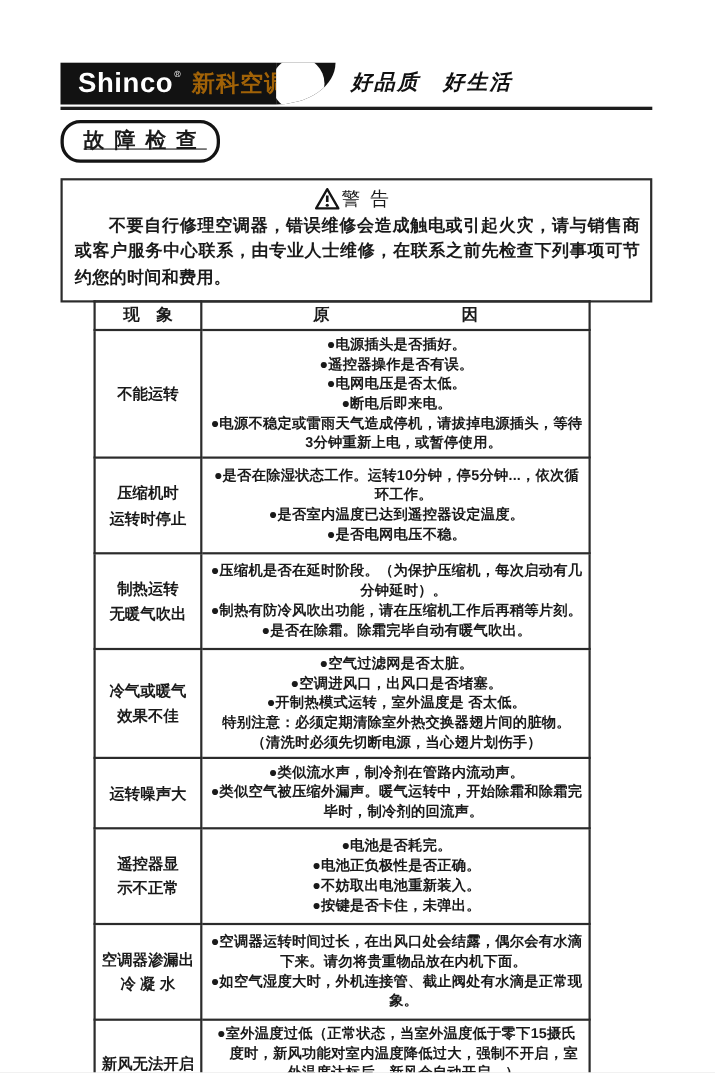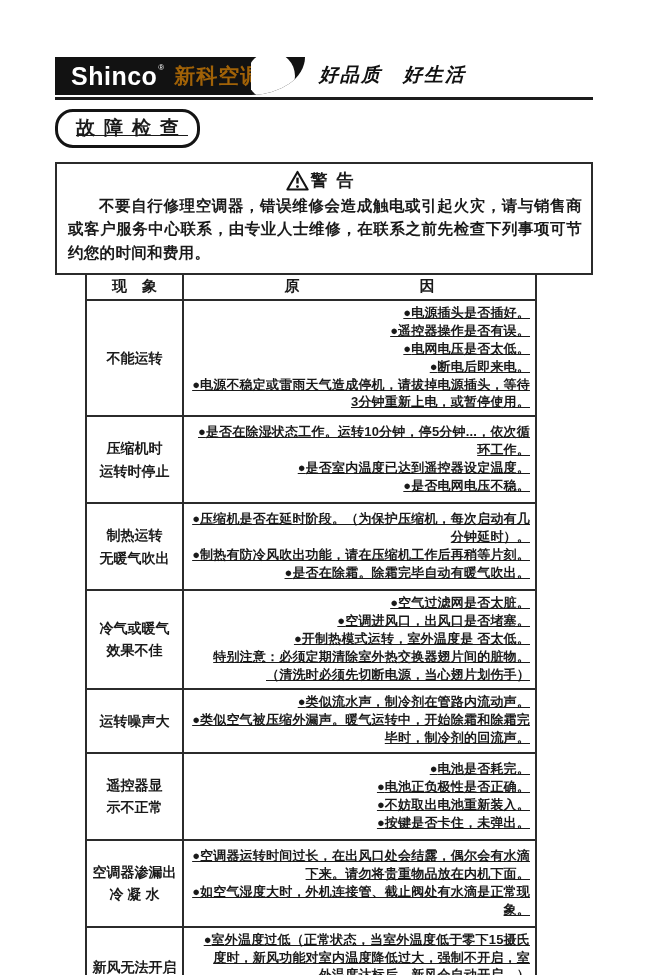--- a/index.html
+++ b/index.html
@@ -61,21 +61,21 @@
     letter-spacing: 9px;
     background: #fff;
     text-decoration: underline;
   }
 
   
   .warnbox { margin: 14px 57px 0 55px; border: 2px solid #2b2b2b; background: #fff; }
   .warn-title {
     display: flex; justify-content: center; align-items: center;
     gap: 8px; padding-top: 5px;
-    font-size: 17px; font-weight: bold; letter-spacing: 9px;
+    font-size: 17px; font-weight: normal; letter-spacing: 9px;
   }
   .warn-title svg { flex: 0 0 auto; margin-right: -6px; }
   .warn-body {
     margin: 2px 9px 9px 11px;
     font-size: 15.5px; line-height: 1.5;
     font-weight: 600; text-indent: 2em;
     text-align: justify; letter-spacing: 0.3px;
   }
 
   
@@ -90,21 +90,21 @@
     text-align: center; vertical-align: middle;
     font-size: 14px; font-weight: 600; line-height: 1.6;
     white-space: pre-line; padding: 20px 1px;
   }
   td.ca {
     padding: 3px 5px 4px 7px;
     font-size: 13px; line-height: 1.38;
     font-weight: 600; vertical-align: middle;
     letter-spacing: 0.2px;
   }
-  .cause { text-align: right; text-decoration: underline; }
+  .cause { text-align: center; }
   .cause.bullet { padding-left: 1em; text-indent: -1em; }
   .blt { letter-spacing: 0; }
 
   
   .pagefoot { display: flex; margin: 11px 0 0 55px; height: 33px; align-items: stretch; }
   .pagenum {
     width: 42px; background: #171717; color: #fff;
     font-size: 15px; font-weight: bold;
     display: flex; align-items: center; justify-content: center;
   }

